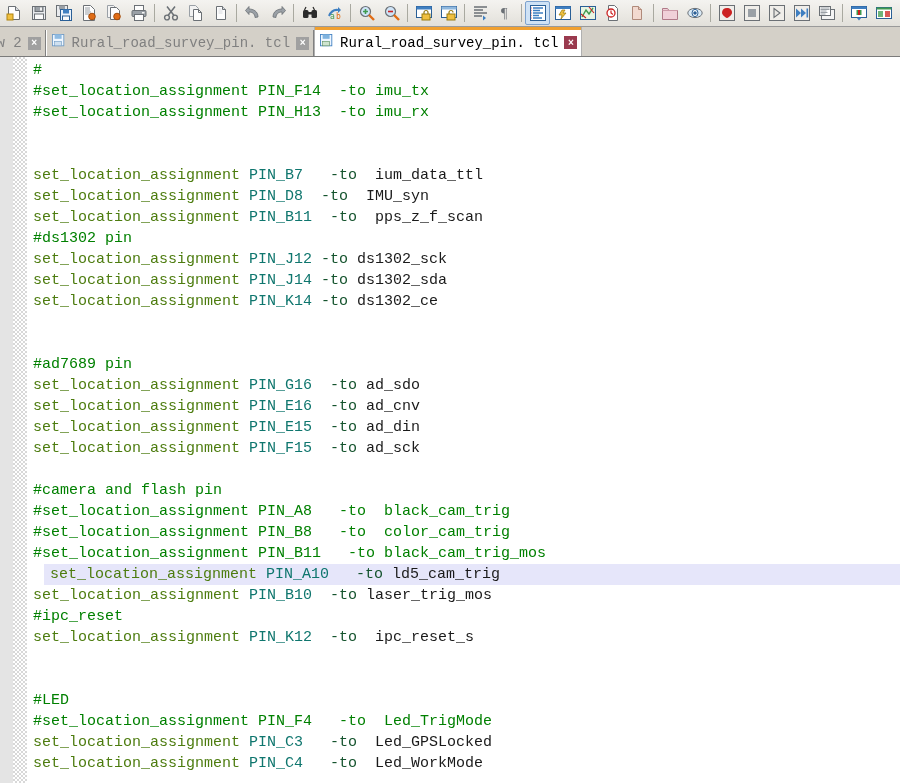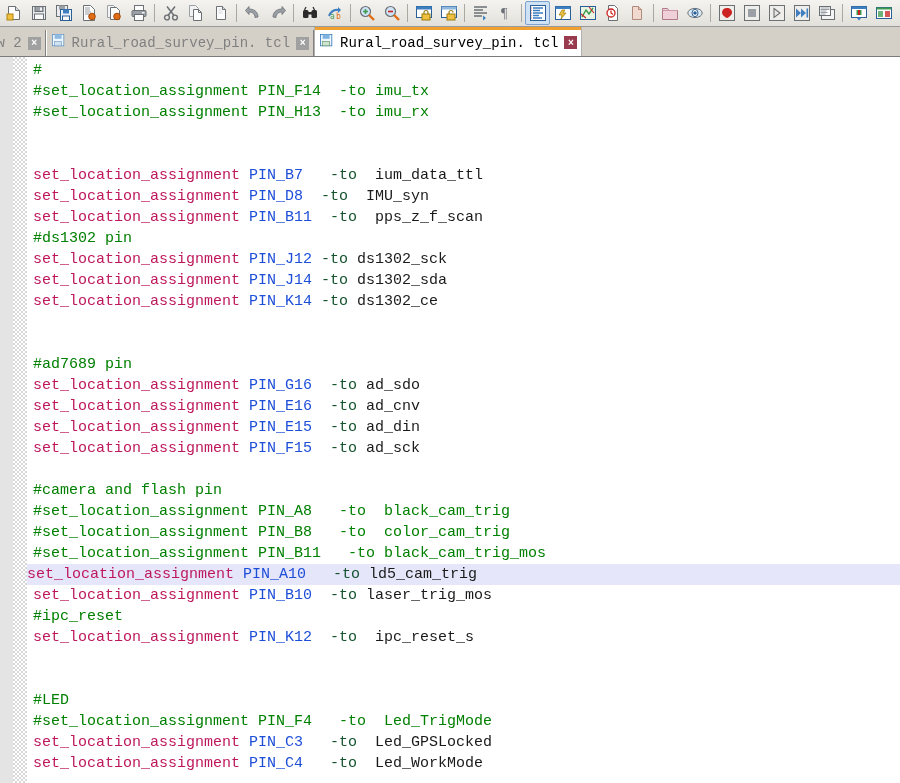--- a/index.html
+++ b/index.html
@@ -152,26 +152,26 @@
     white-space: pre;
   }
   .line {
     height: 21px;
     padding-left: 33px;
     box-sizing: border-box;
     position: relative;
   }
   .line.hl {
     background: #e6e6fa;
-    margin-left: 27px;
-    padding-left: 0;
+    margin-left: 44px;
+    padding-left: 6px;
   }
   .cm { color: #008000; }
-  .kw { color: #be185d; }
-  .pin { color: #1d4ed8; }
+  .kw { color: #4d7c0f; }
+  .pin { color: #0f766e; }
   .op { color: #14532d; }
   .sig { color: #1a1a1a; text-align: right; }
 </style>
 </head>
 <body>
 
 <div id="toolbar">
     <div class="tb-btn" title="New">
       <span>
         <svg width="16" height="16" viewBox="0 0 16 16" xmlns="http://www.w3.org/2000/svg">

